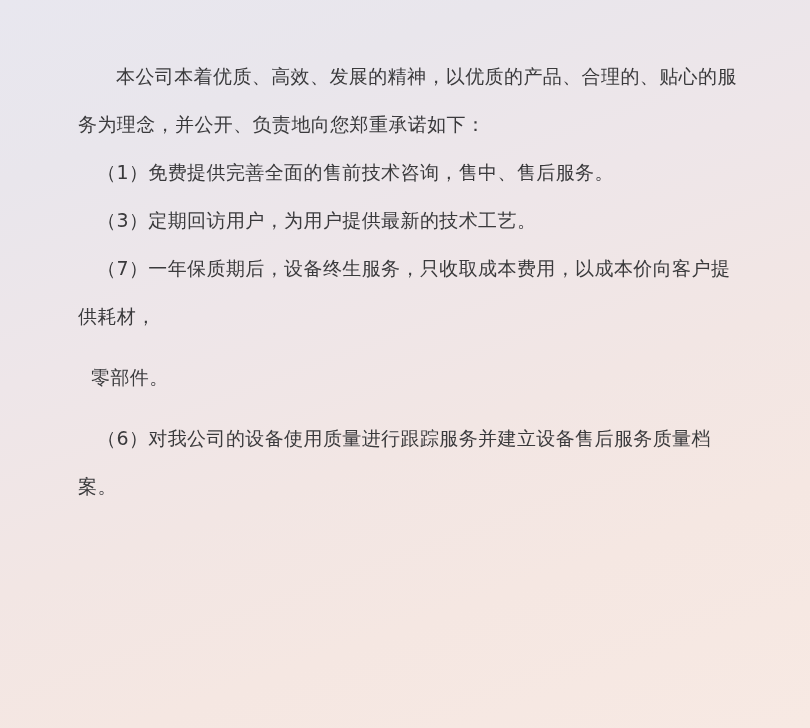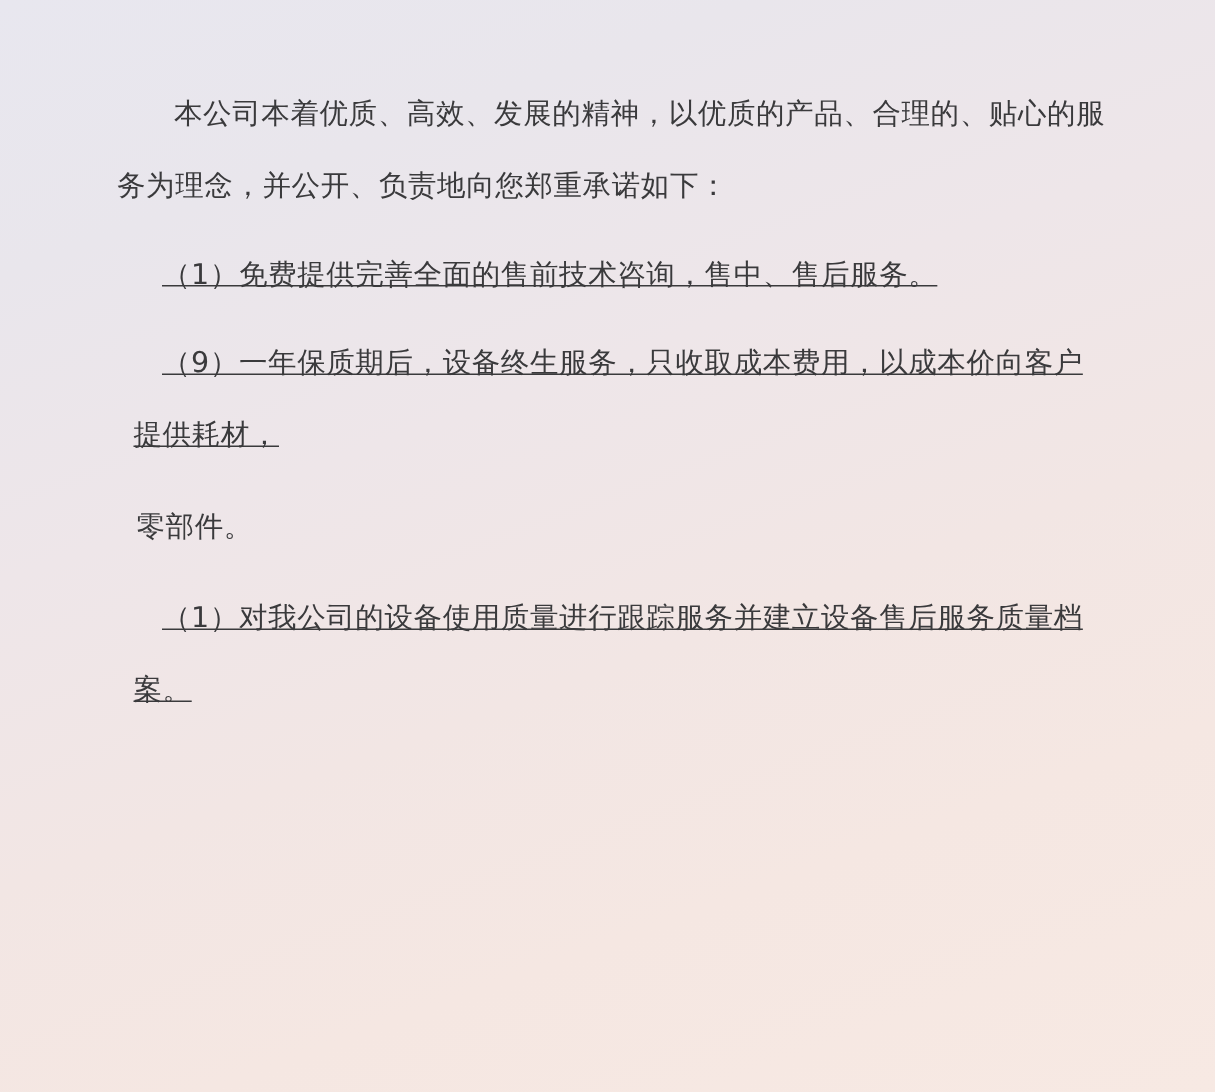--- a/index.html
+++ b/index.html
@@ -31,33 +31,33 @@
     font-size: 19px;
     line-height: 48px;
     letter-spacing: 0.4px;
   }
   .para {
     margin: 0;
     text-indent: 2em;
     white-space: normal;
   }
   .item {
-    margin: 11px;
+    margin: 0;
     text-indent: 1em;
-    text-decoration: underline;
   }
   .item-cont {
     margin: 13px;
     text-indent: 0;
   }
 </style>
 </head>
 <body>
 
 <div class="page">
   <div class="doc-body">
     <p class="para">本公司本着优质、高效、发展的精神，以优质的产品、合理的、贴心的服务为理念，并公开、负责地向您郑重承诺如下：</p>
     <p class="item">（1）免费提供完善全面的售前技术咨询，售中、售后服务。</p>
-    <p class="item">（9）一年保质期后，设备终生服务，只收取成本费用，以成本价向客户提供耗材，</p>
+    <p class="item">（3）定期回访用户，为用户提供最新的技术工艺。</p>
+    <p class="item">（7）一年保质期后，设备终生服务，只收取成本费用，以成本价向客户提供耗材，</p>
     <p class="item-cont">零部件。</p>
-    <p class="item">（1）对我公司的设备使用质量进行跟踪服务并建立设备售后服务质量档案。</p>
+    <p class="item">（6）对我公司的设备使用质量进行跟踪服务并建立设备售后服务质量档案。</p>
   </div>
 </div>
 
 </body></html>

